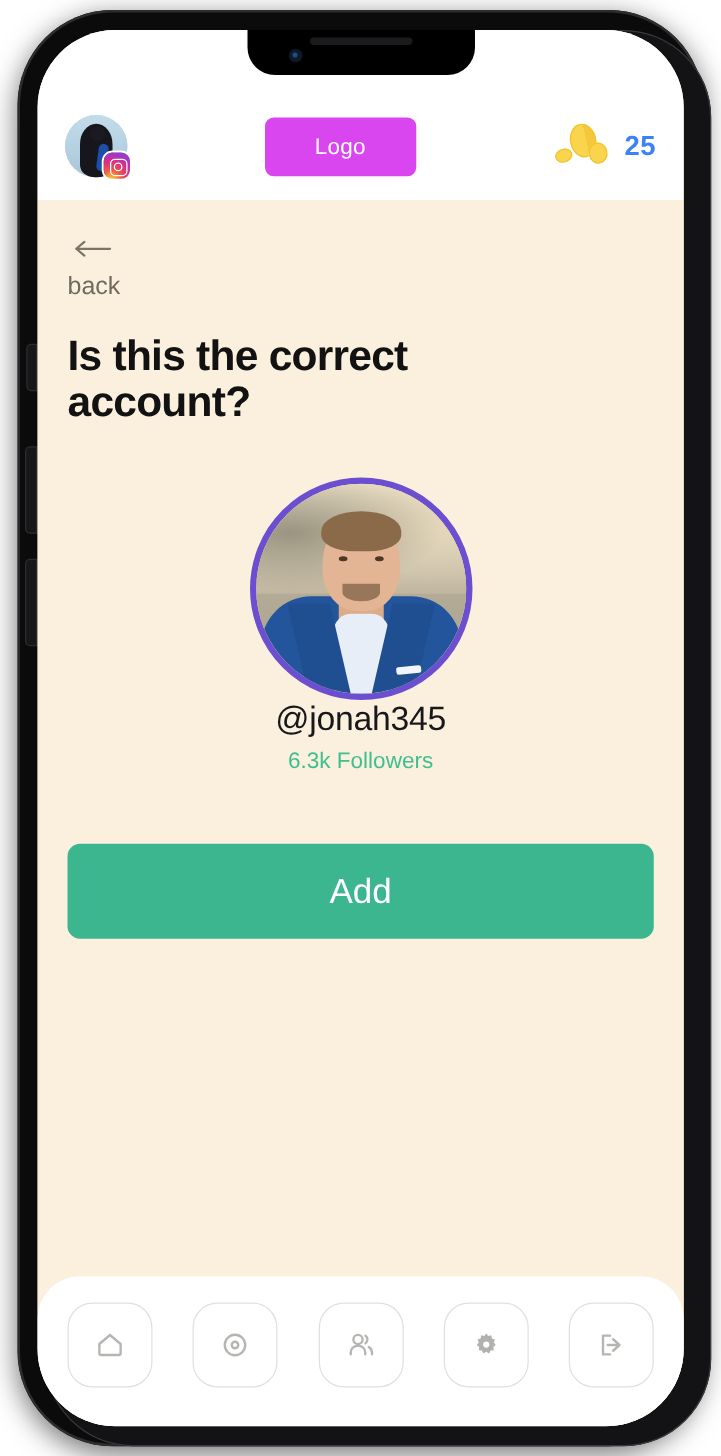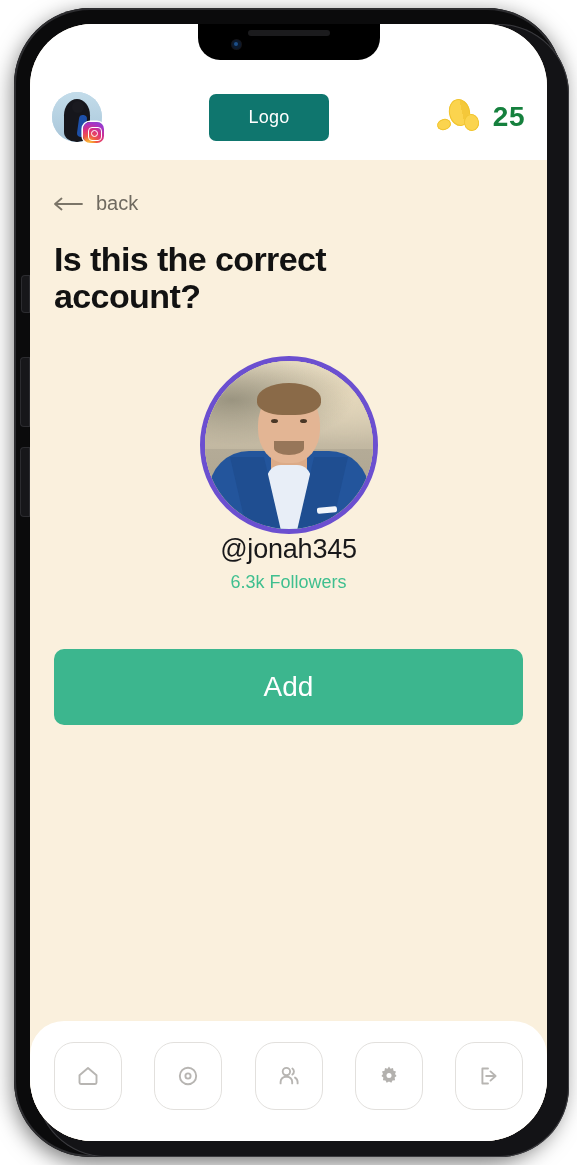--- a/index.html
+++ b/index.html
@@ -186,21 +186,21 @@
   .ig-badge::after {
     content: "";
     position: absolute;
     left: 8px; top: 8px;
     width: 5px; height: 5px;
     border: 1.4px solid #ffffff;
     border-radius: 50%;
   }
 
   .logo-pill {
-    background: #0f766e;
+    background: #d946ef;
     color: #ffffff;
     font-size: 18px;
     padding: 13px 40px;
     border-radius: 7px;
     border: none;
     letter-spacing: .2px;
     cursor: pointer;
     font-family: "Liberation Sans", sans-serif;
   }
 
@@ -224,22 +224,22 @@
   .coin-big {
     left: 13px; top: 2px;
     width: 21px; height: 27px;
     border-radius: 50%;
     background: linear-gradient(90deg,#fbd44e 0%,#fbd44e 62%,#f4c83a 62%,#f4c83a 100%);
     transform: rotate(-12deg);
   }
   .coin-mid { left: 28px; top: 17px; width: 15px; height: 17px; transform: rotate(-10deg); }
   .coin-sm  { left: 1px;  top: 22px; width: 14px; height: 11px; transform: rotate(-16deg); }
   .coin-count {
-    font-size: 28px;
-    color: #15803d;
+    font-size: 22px;
+    color: #3b82f6;
     font-weight: bold;
     letter-spacing: .5px;
   }
 
   
   .app-body {
     position: absolute;
     left: 0;
     top: 136px;
     width: 100%;
@@ -249,20 +249,21 @@
     z-index: 10;
   }
 
   .back-row {
     display: flex;
     align-items: center;
     gap: 12px;
     margin-top: 32px;
     cursor: pointer;
     width: fit-content;
+    flex-direction: column;
   }
   .back-arrow {
     display: block;
     color: #7b7568;
   }
   .back-label {
     font-size: 20px;
     color: #6f6a60;
   }
 

